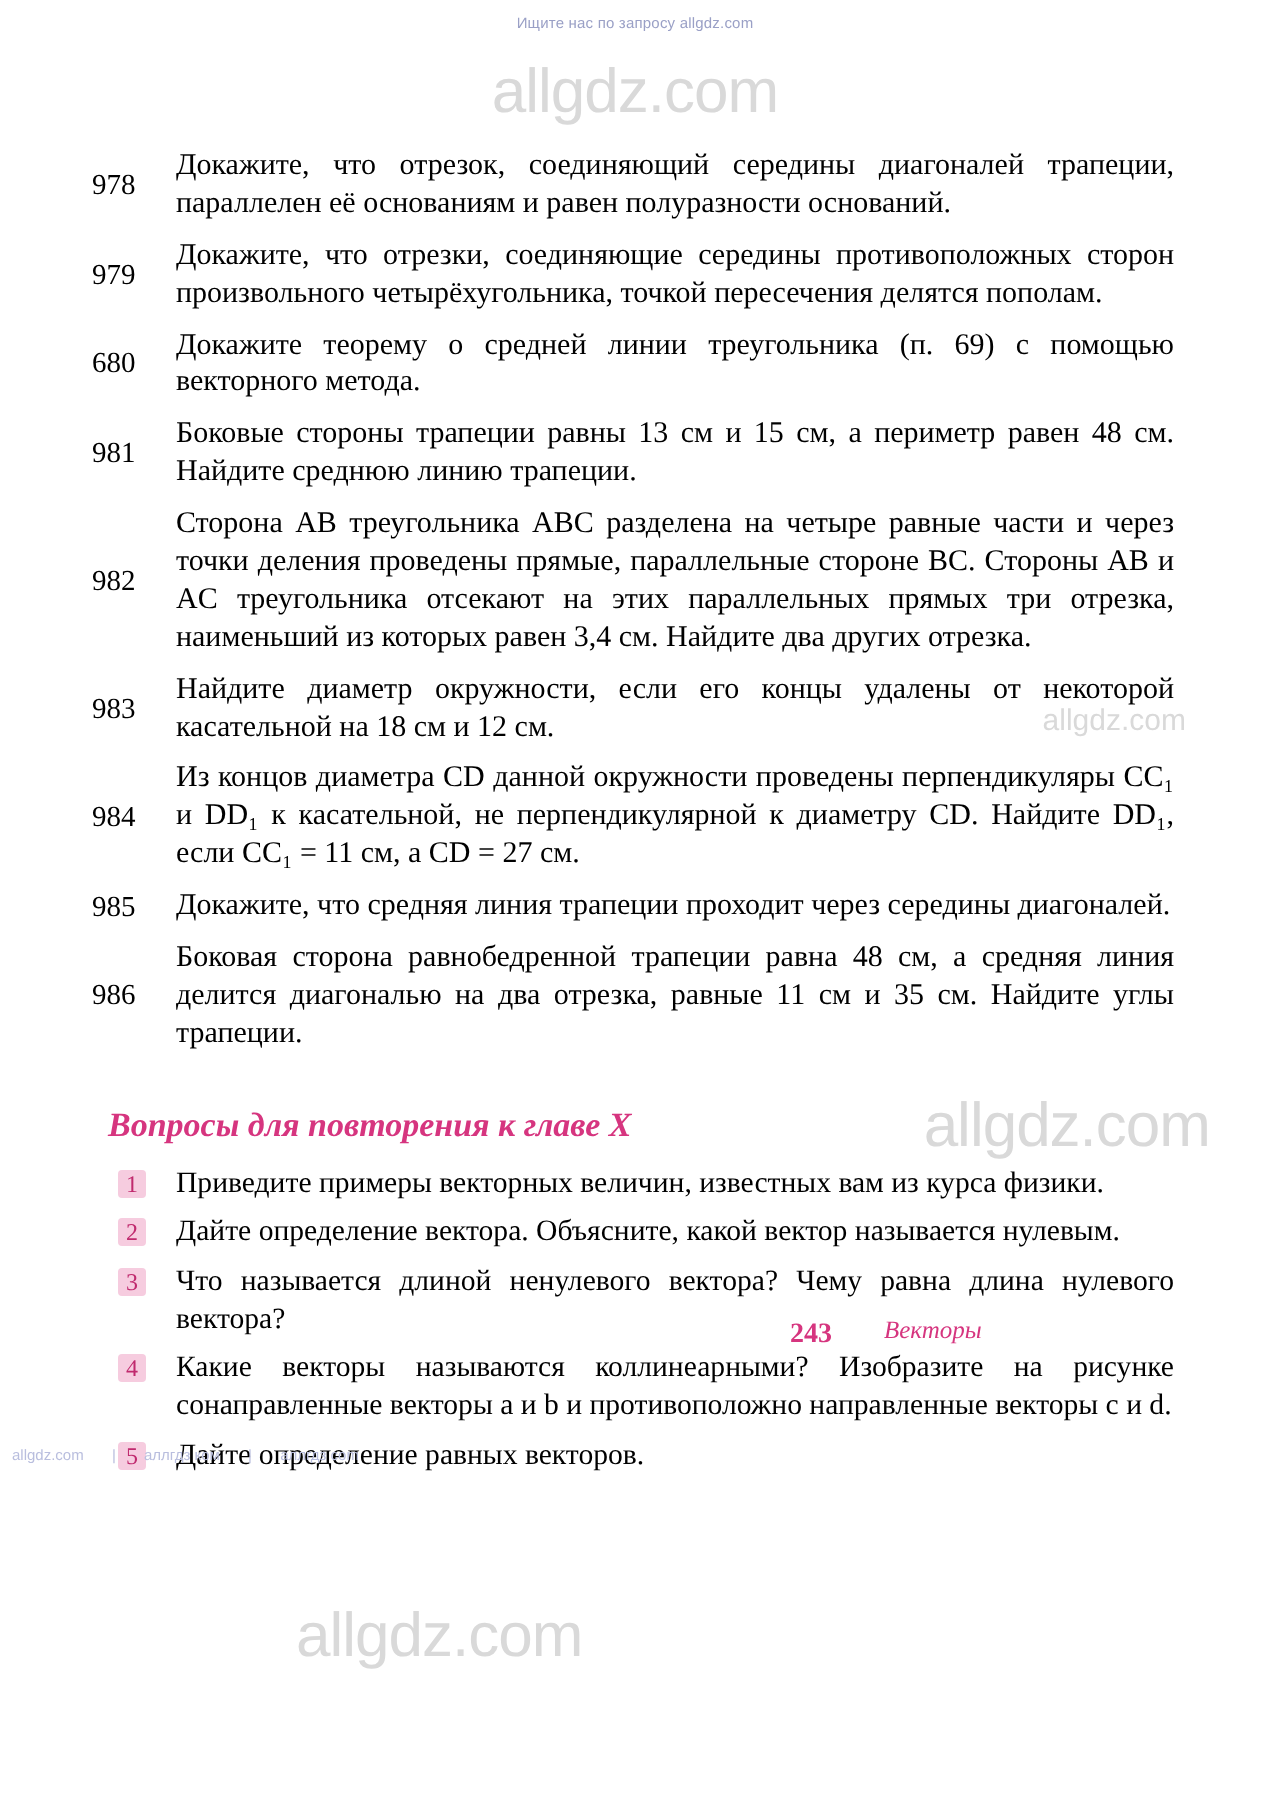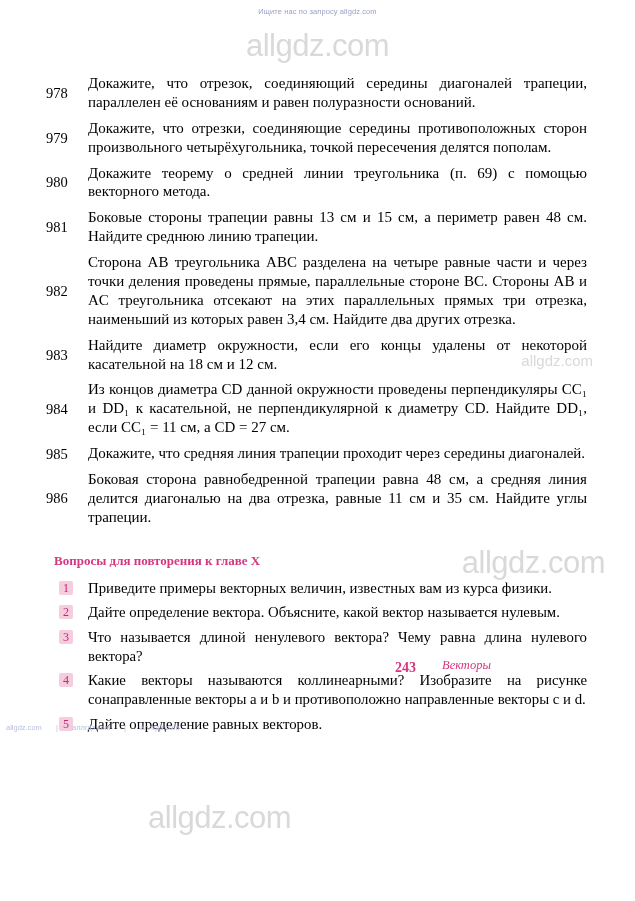--- a/index.html
+++ b/index.html
@@ -80,24 +80,25 @@
     letter-spacing: -0.5px;
   }
   .wm-bottom-left {
     left: 148px;
     top: 800px;
     font-size: 31px;
     letter-spacing: -0.5px;
   }
   .section-title {
     color: #d6357f;
-    font-size: 13px;
+    font-size: 17px;
     font-weight: bold;
     margin: 26px 15px 10px 54px;
     font-family: "Liberation Serif", serif;
+    font-style: italic;
   }
   .q {
     display: flex;
     align-items: flex-start;
     margin-bottom: 6px;
   }
   .q-num {
     width: 42px;
     flex: 0 0 42px;
     display: flex;
@@ -169,21 +170,21 @@
       <div class="ex-num">978</div>
       <div class="ex-body">Докажите, что отрезок, соединяющий середины диагоналей трапеции, параллелен её основаниям и равен полуразности оснований.</div>
     </div>
 
     <div class="ex">
       <div class="ex-num">979</div>
       <div class="ex-body">Докажите, что отрезки, соединяющие середины противоположных сторон произвольного четырёхугольника, точкой пересечения делятся пополам.</div>
     </div>
 
     <div class="ex">
-      <div class="ex-num">980</div>
+      <div class="ex-num">680</div>
       <div class="ex-body">Докажите теорему о средней линии треугольника (п. 69) с помощью векторного метода.</div>
     </div>
 
     <div class="ex">
       <div class="ex-num">981</div>
       <div class="ex-body">Боковые стороны трапеции равны 13 см и 15 см, а периметр равен 48 см. Найдите среднюю линию трапеции.</div>
     </div>
 
     <div class="ex">
       <div class="ex-num">982</div>

